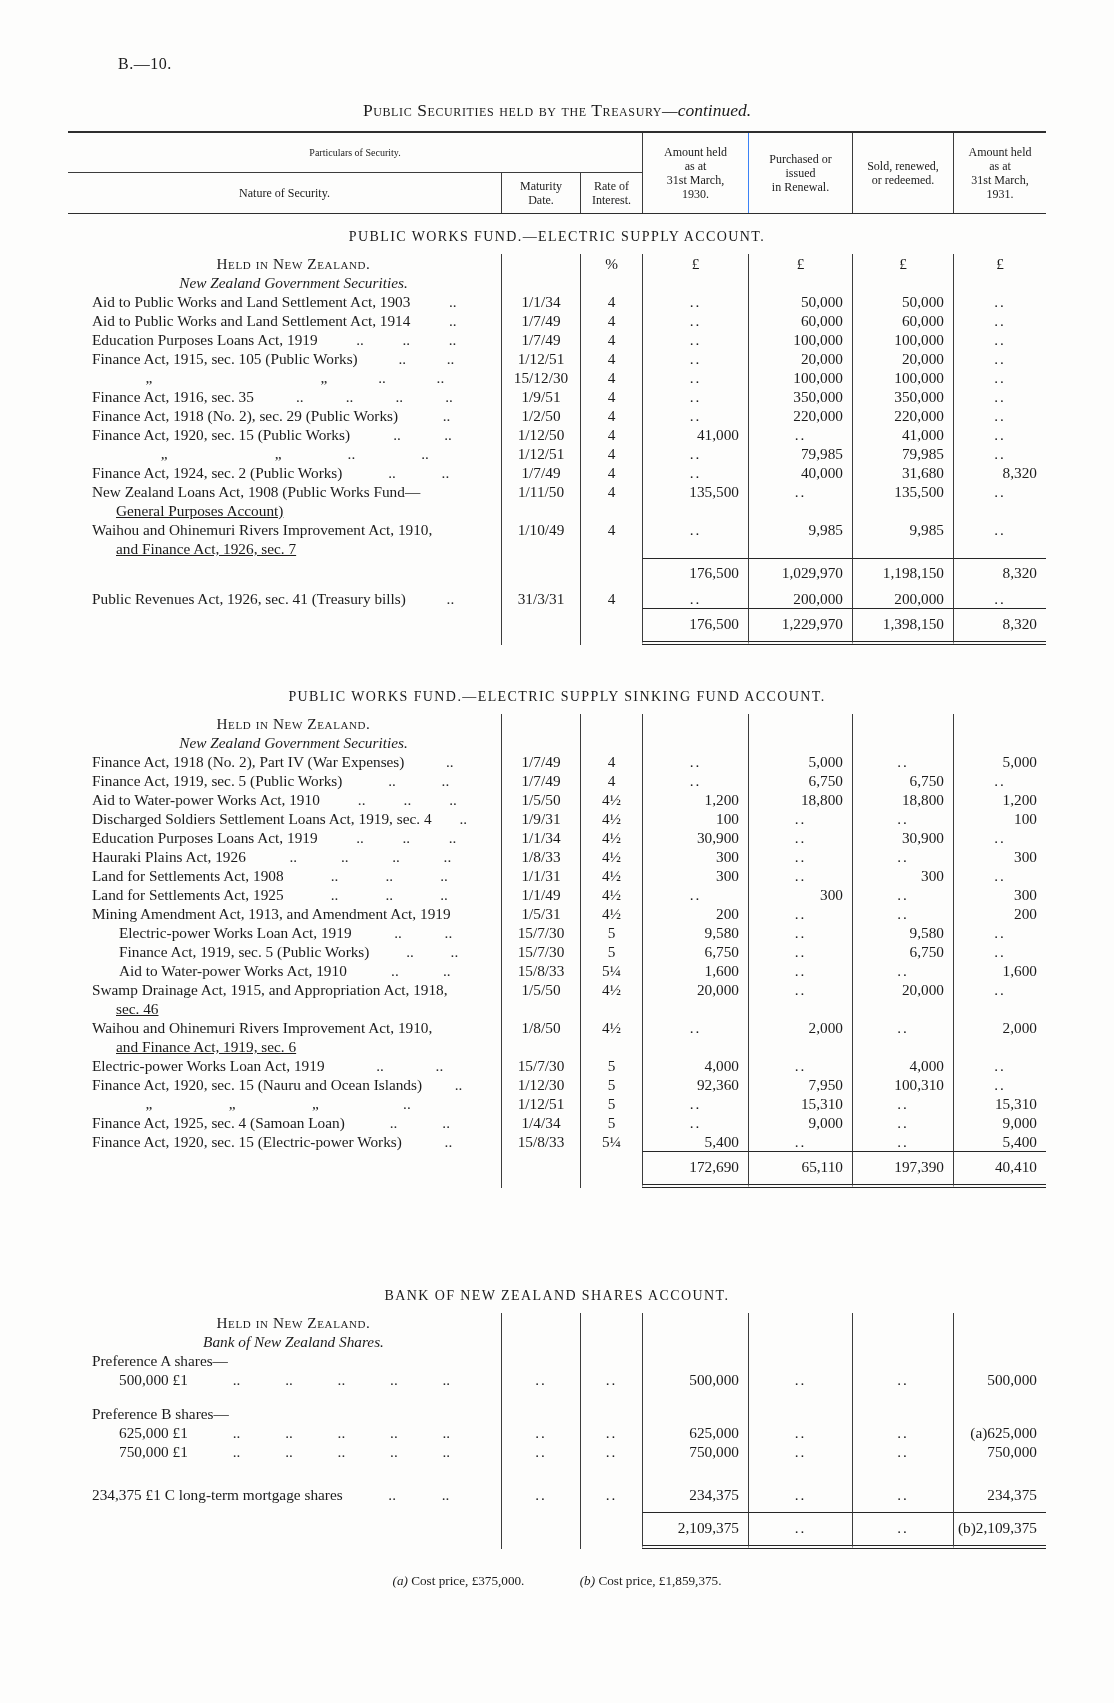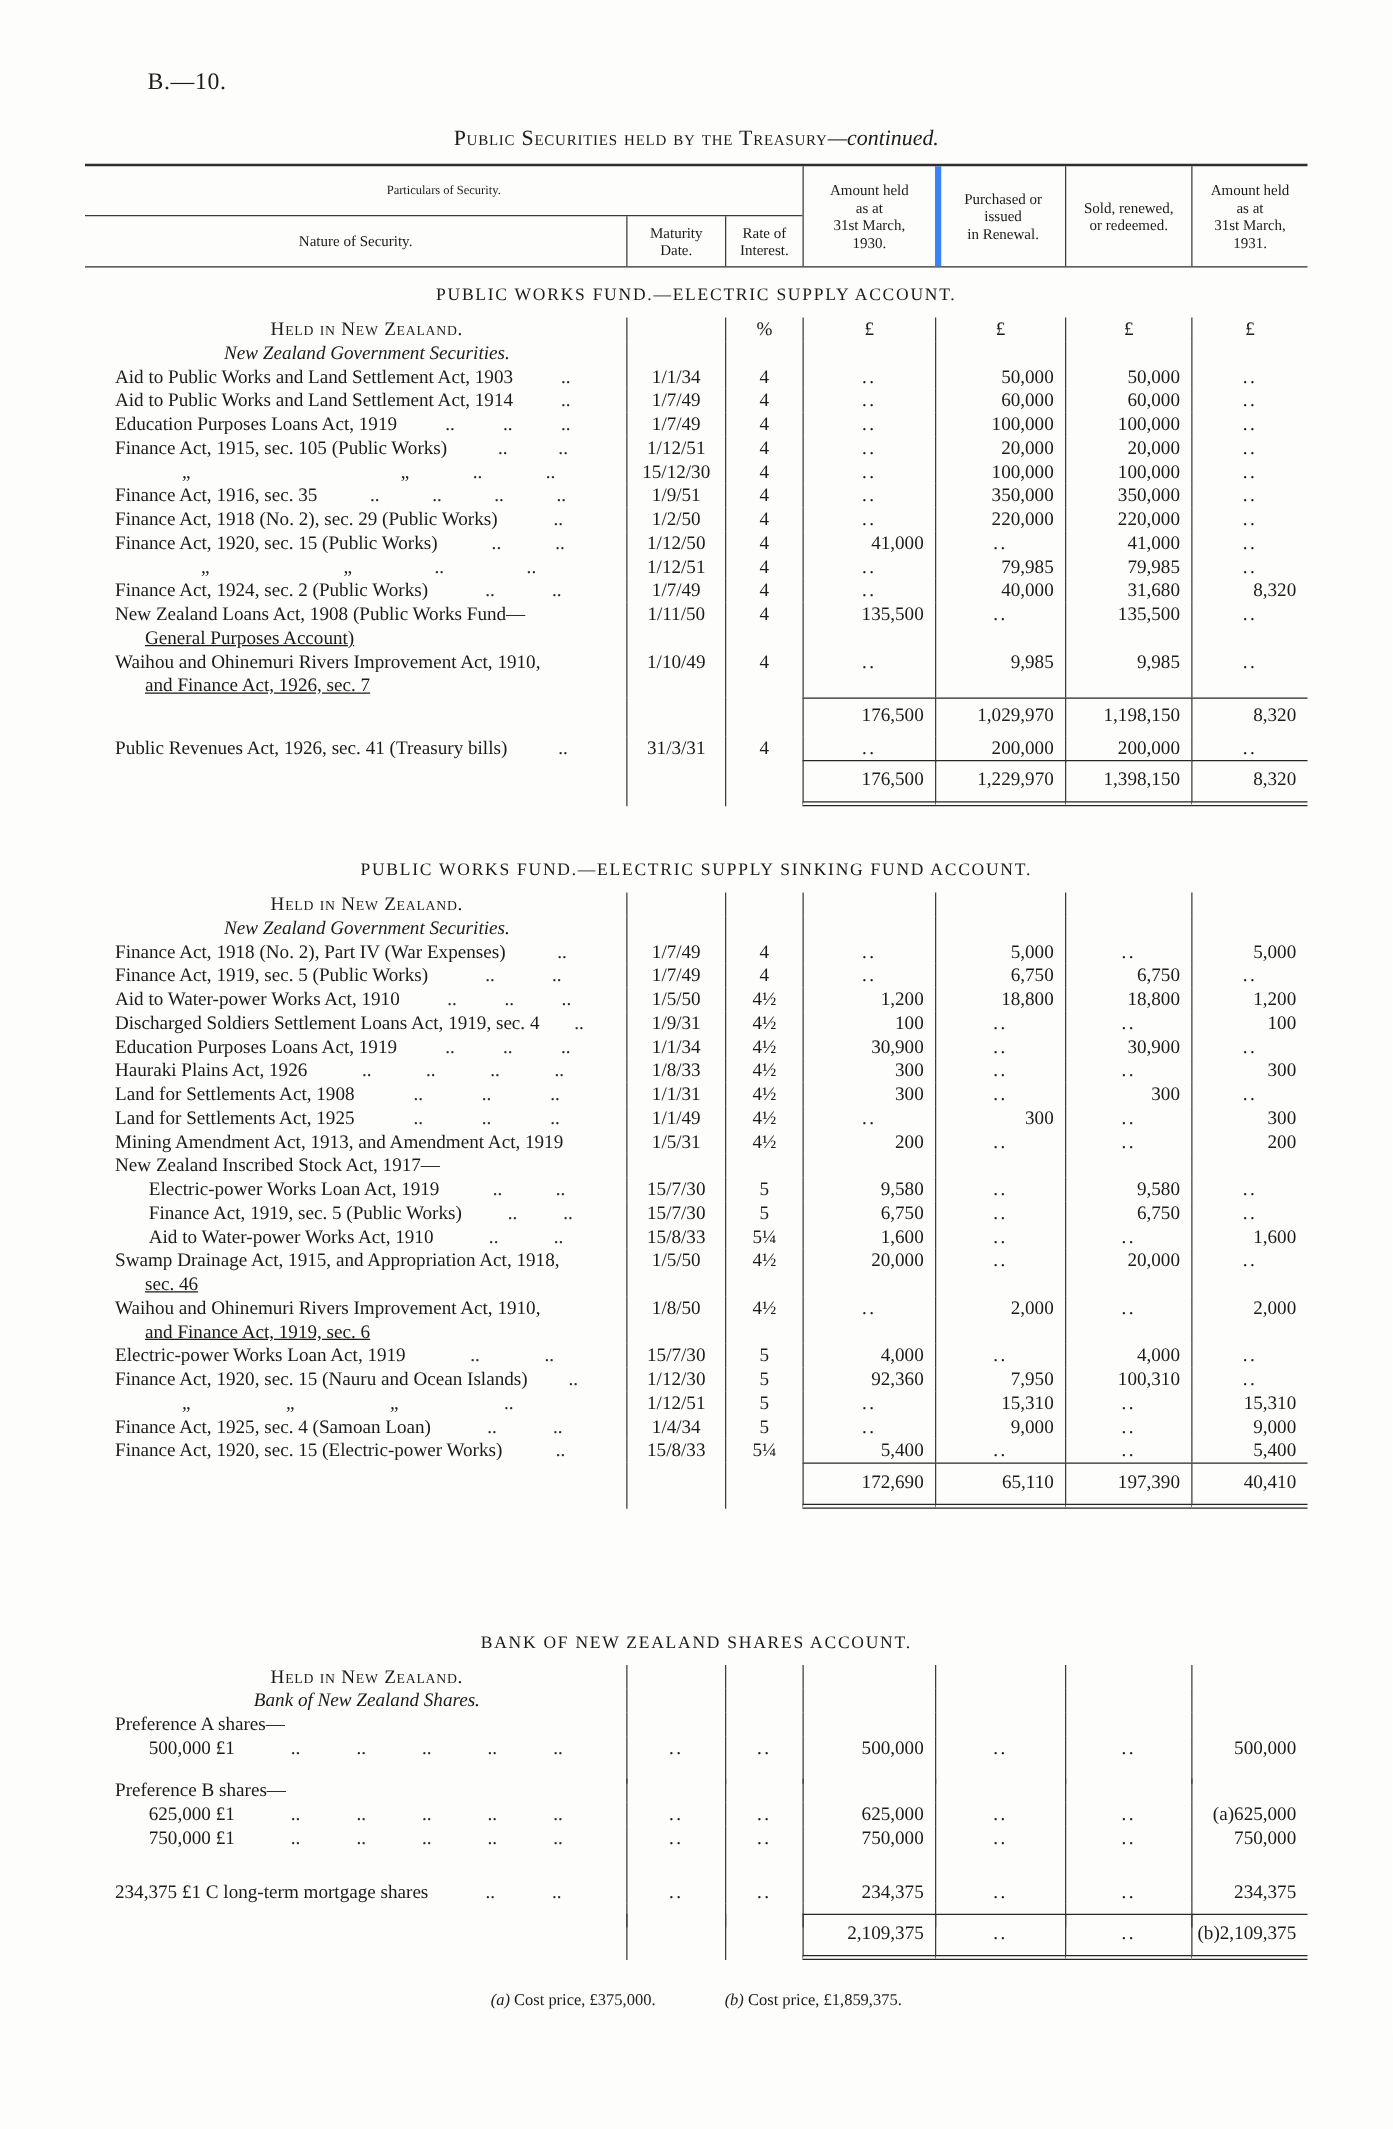--- a/index.html
+++ b/index.html
@@ -4,21 +4,21 @@
 <style>
   html,body{margin:0;padding:0;background:#ffffff;}
   .page{
     position:relative;
     width:1114px;height:1703px;
     background:#fdfdfc;
     font-family:"Liberation Serif","DejaVu Serif",serif;
     color:#1b1b1b;
     overflow:hidden;
   }
-  .doc-ref{position:absolute;left:118px;top:55px;font-size:19px;letter-spacing:.5px;}
+  .doc-ref{position:absolute;left:118px;top:55px;font-size:16px;letter-spacing:.5px;}
   .page-num{position:absolute;left:0;right:0;top:48px;text-align:center;font-size:21px;}
   .main-title{position:absolute;left:0;right:0;top:100px;text-align:center;font-size:17.5px;}
   .sc{font-variant:small-caps;letter-spacing:.6px;}
   .it{font-style:italic;}
 
   .table{position:absolute;left:68px;top:131px;width:978px;}
 
   
   .thead{
     display:grid;
@@ -27,21 +27,21 @@
     border-top:2px solid #2e2e2e;
     border-bottom:1.6px solid #2e2e2e;
     font-size:12px;line-height:14px;
   }
   .thead>div{display:flex;align-items:center;justify-content:center;text-align:center;}
   .h-part{grid-column:1/4;grid-row:1;border-bottom:1px solid #3c3c3c;font-size:10px;}
   .h-nature{grid-column:1;grid-row:2;}
   .h-mat{grid-column:2;grid-row:2;border-left:1px solid #3c3c3c;}
   .h-rate{grid-column:3;grid-row:2;border-left:1px solid #3c3c3c;}
   .h-a30{grid-column:4;grid-row:1/3;border-left:1px solid #3c3c3c;}
-  .h-pur{grid-column:5;grid-row:1/3;border-left:5px solid #3b82f6;}
+  .h-pur{grid-column:5;grid-row:1/3;border-left:1px solid #3b82f6;}
   .h-sold{grid-column:6;grid-row:1/3;border-left:1px solid #3c3c3c;}
   .h-a31{grid-column:7;grid-row:1/3;border-left:1px solid #3c3c3c;}
   .pre{white-space:pre-line;}
 
   
   .sec-title{text-align:center;font-size:14px;letter-spacing:1.4px;margin:0 0 9px 0;}
   .sec1{margin-top:15px;}
   .sec2{margin-top:44px;}
   .sec3{margin-top:100px;}
 
@@ -532,34 +532,20 @@
             </div>
             <div class="cm">1/5/31</div>
             <div class="cr">4½</div>
             <div class="ca">200</div>
             <div class="ca dots">..</div>
             <div class="ca dots">..</div>
             <div class="ca">200</div>
           </div>
           <div class="trow">
             <div class="cn">
-              <div class="l1">
-                <div class="nm">New Zealand Inscribed Stock Act, 1917—</div>
-                <div class="lead"></div>
-              </div>
-            </div>
-            <div class="cm"></div>
-            <div class="cr"></div>
-            <div class="ca"></div>
-            <div class="ca"></div>
-            <div class="ca"></div>
-            <div class="ca"></div>
-          </div>
-          <div class="trow">
-            <div class="cn">
               <div class="l1" style="padding-left: 27px;">
                 <div class="nm">Electric-power Works Loan Act, 1919</div>
                 <div class="lead">
                   <div class="">..</div>
                   <div class="">..</div>
                 </div>
               </div>
             </div>
             <div class="cm">15/7/30</div>
             <div class="cr">5</div>

